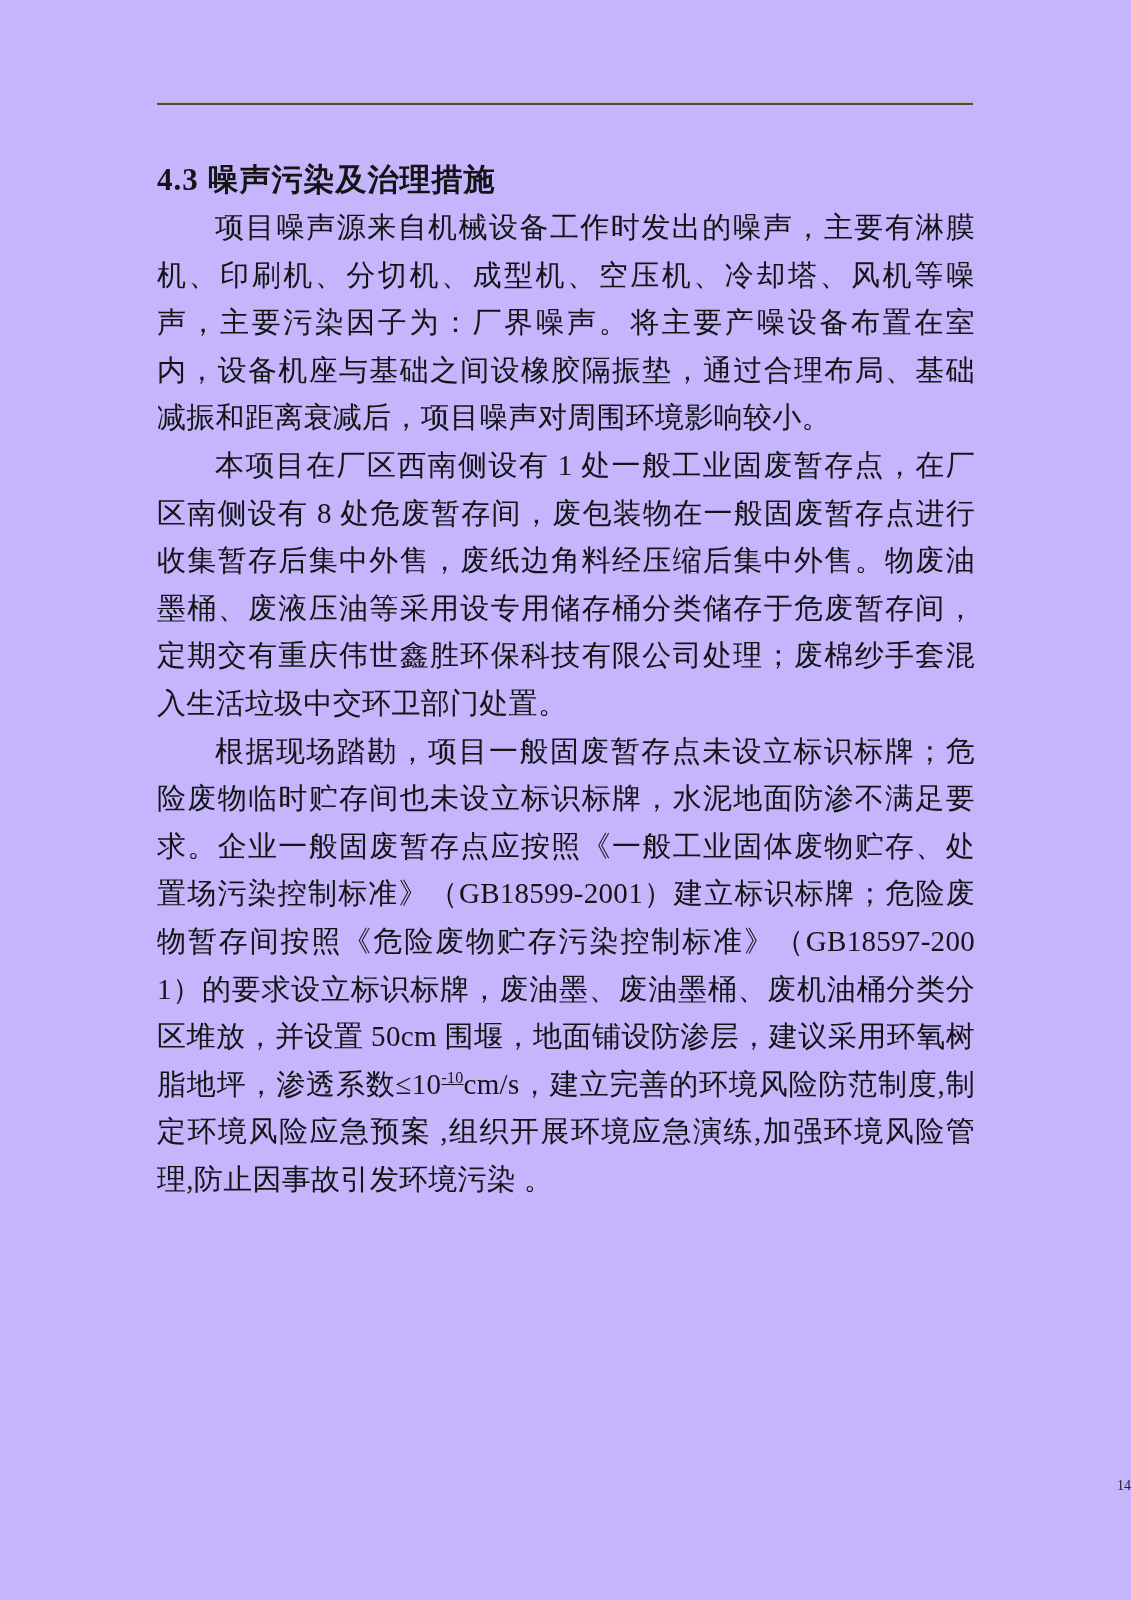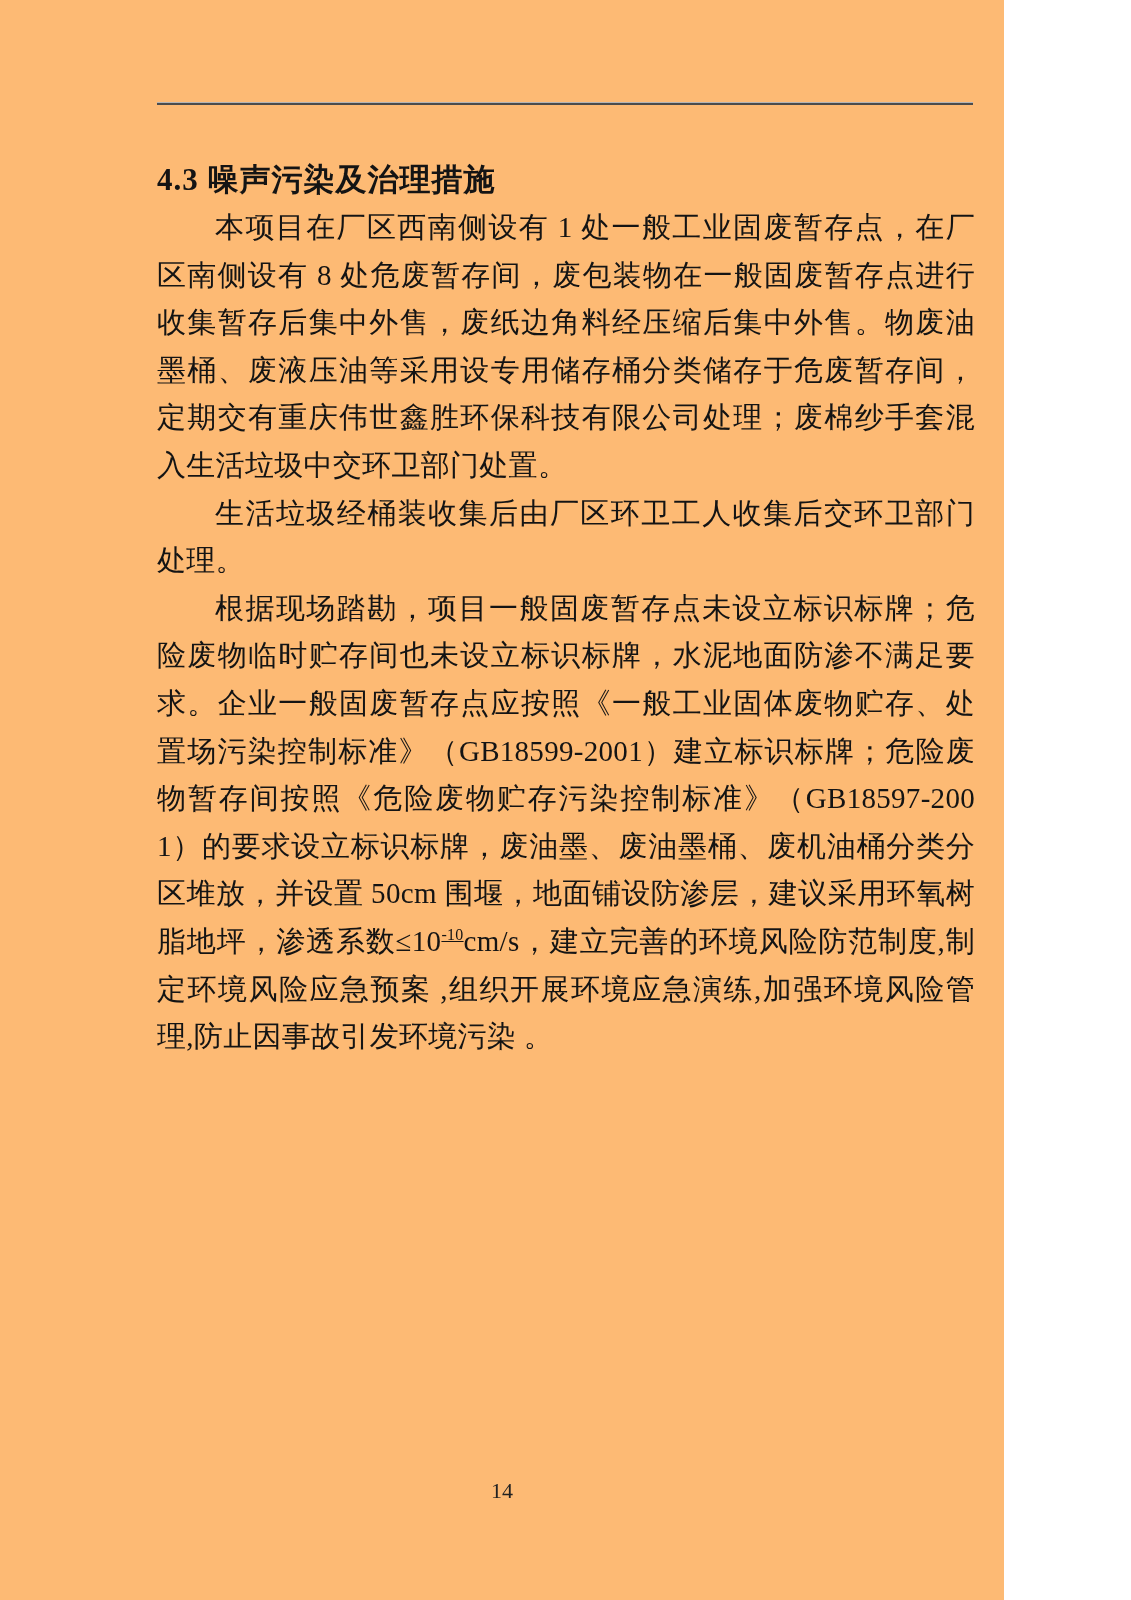--- a/index.html
+++ b/index.html
@@ -2,23 +2,23 @@
 <html><head>
 <meta charset="utf-8">
 <style>
   html, body {
     margin: 0;
     padding: 0;
     background: #ffffff;
   }
   .page {
     position: relative;
-    width: 1004px;
+    width: 1131px;
     height: 1600px;
-    background: #fdba74;
+    background: #c4b5fd;
     color: #141414;
     font-family: "Liberation Serif", "DejaVu Serif", serif;
     overflow: hidden;
   }
   .header-rule {
     position: absolute;
     left: 157px;
     top: 102px;
     width: 816px;
     height: 0;
@@ -53,41 +53,41 @@
     font-size: 0.55em;
     line-height: 0;
     vertical-align: super;
     text-decoration: underline;
   }
   .page-number {
     position: absolute;
     left: 0;
     top: 1478px;
     width: 100%;
-    text-align: center;
-    font-size: 22px;
+    text-align: right;
+    font-size: 14px;
     color: #222222;
   }
 </style>
 </head>
 <body>
 
 <div class="page">
 
   <div class="header-rule"></div>
 
   <div class="content">
 
     <h2 class="section-heading">4.3 噪声污染及治理措施</h2>
 
+    <p class="body-paragraph">项目噪声源来自机械设备工作时发出的噪声，主要有淋膜机、印刷机、分切机、成型机、空压机、冷却塔、风机等噪声，主要污染因子为：厂界噪声。将主要产噪设备布置在室内，设备机座与基础之间设橡胶隔振垫，通过合理布局、基础减振和距离衰减后，项目噪声对周围环境影响较小。</p>
 
 
     <p class="body-paragraph">本项目在厂区西南侧设有 1 处一般工业固废暂存点，在厂区南侧设有 8 处危废暂存间，废包装物在一般固废暂存点进行收集暂存后集中外售，废纸边角料经压缩后集中外售。物废油墨桶、废液压油等采用设专用储存桶分类储存于危废暂存间，定期交有重庆伟世鑫胜环保科技有限公司处理；废棉纱手套混入生活垃圾中交环卫部门处置。</p>
 
-    <p class="body-paragraph">生活垃圾经桶装收集后由厂区环卫工人收集后交环卫部门处理。</p>
 
     <p class="body-paragraph"><span>根据现场踏勘，项目一般固废暂存点未设立标识标牌；危险废物临时贮存间也未设立标识标牌，水泥地面防渗不满足要求。企业一般固废暂存点应按照《一般工业固体废物贮存、处置场污染控制标准》（GB18599-2001）建立标识标牌；危险废物暂存间按照《危险废物贮存污染控制标准》（GB18597-2001）的要求设立标识标牌，废油墨、废油墨桶、废机油桶分类分区堆放，并设置 50cm 围堰，地面铺设防渗层，建议采用环氧树脂地坪，渗透系数≤10</span><sup>-10</sup><span>cm/s，建立完善的环境风险防范制度,制定环境风险应急预案 ,组织开展环境应急演练,加强环境风险管理,防止因事故引发环境污染 。</span></p>
 
   </div>
 
   <div class="page-number">14</div>
 
 </div>
 
 </body></html>

